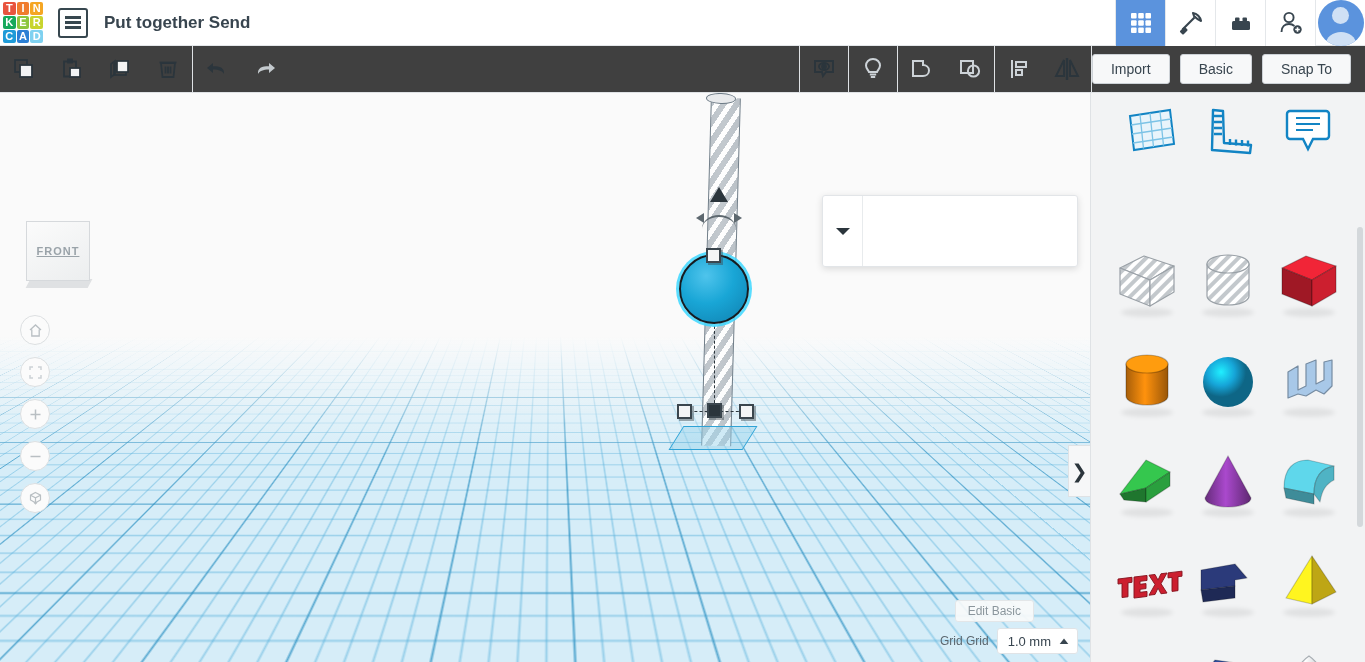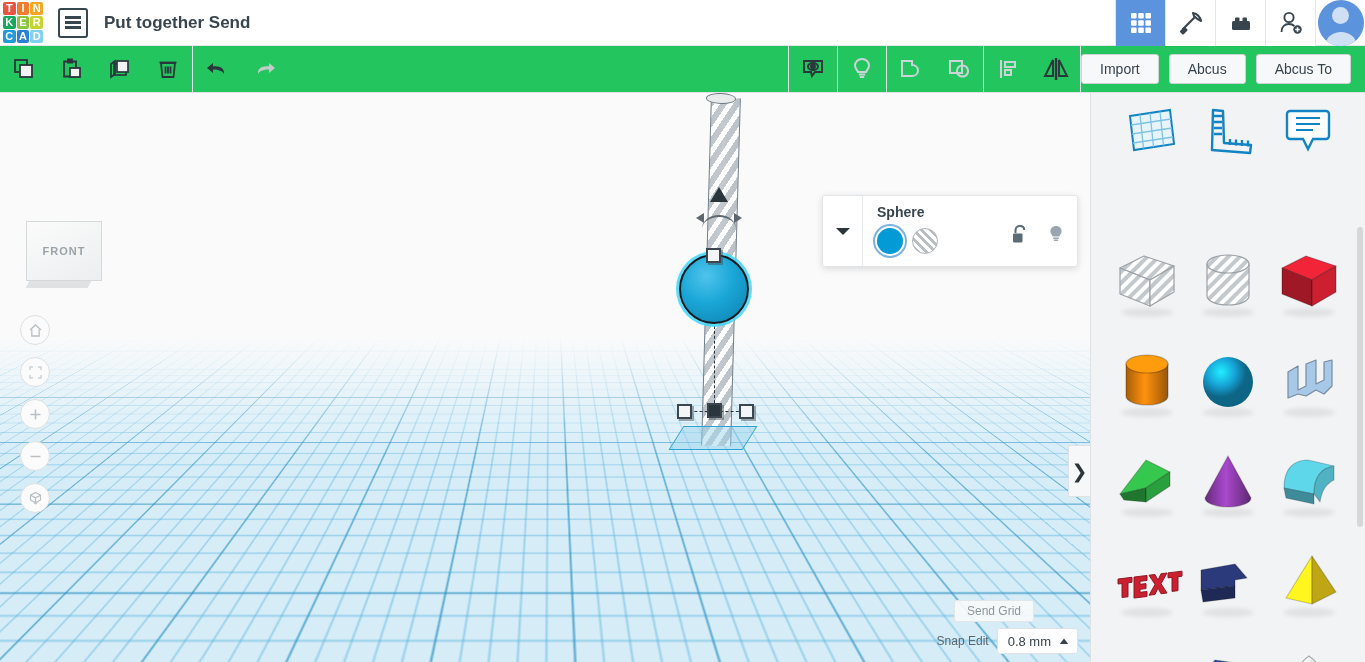--- a/index.html
+++ b/index.html
@@ -61,21 +61,21 @@
   }
   .avatar::after {
     content: ""; position: absolute; left: 50%; bottom: -10px;
     width: 30px; height: 24px; margin-left: -15px;
     background: #cfe0f5; border-radius: 50% 50% 0 0;
   }
 
   
   .toolbar {
     position: absolute; top: 46px; left: 0; width: 1365px; height: 47px;
-    background: #22c55e; border-bottom: 1px solid #dfe2e5;
+    background: #404040; border-bottom: 1px solid #dfe2e5;
     display: flex; align-items: center;
   }
   .tb-group { display: flex; align-items: center; height: 47px; }
   .tb-btn {
     width: 48px; height: 47px; display: flex; align-items: center;
     justify-content: center; cursor: pointer; background: transparent;
   }
   .tb-sep { width: 1px; height: 47px; background: #dfe2e5; }
   .tb-spacer { flex: 1; }
   .tb-right { display: flex; align-items: center; gap: 10px; padding-right: 14px; }
@@ -105,25 +105,25 @@
   .ground-fade {
     position: absolute; left: 0; top: 243px; width: 1090px; height: 120px;
     background: linear-gradient(to bottom, #fafafa 0%, rgba(250,250,250,.55) 42%, rgba(250,250,250,0) 100%);
     pointer-events: none;
   }
 
   .view-cube {
     position: absolute; left: 26px; top: 128px; width: 64px; height: 68px; cursor: pointer;
   }
   .view-cube .face {
-    position: absolute; left: 0; top: 0; width: 76px; height: 60px;
+    position: absolute; left: 0; top: 0; width: 64px; height: 60px;
     background: linear-gradient(150deg, #fbfbfb, #eceeef);
     border: 1px solid #d6d9dc;
     display: flex; align-items: center; justify-content: center;
-    font-size: 11px; font-weight: bold; letter-spacing: 1px; color: #9aa3a9;
+    font-size: 11px; font-weight: bold; letter-spacing: 1px; color: #9aa3a9; text-decoration: underline;
   }
   .view-cube .shadow {
     position: absolute; left: 2px; top: 58px; width: 62px; height: 9px;
     background: #d9dcde; transform: skewX(-28deg); opacity: .85;
   }
 
   .nav-btns { position: absolute; left: 20px; top: 222px; }
   .nav-btn {
     width: 30px; height: 30px; border: 1px solid #dcdfe1; border-radius: 50%;
     margin-bottom: 12px; background: #fbfbfb; cursor: pointer;
@@ -450,22 +450,22 @@
           <path d="M14 6 L6 22 h8 Z"></path>
             <path d="M20 6 L28 22 h-8 Z"></path>
         </g>
         <path d="M17 4 v22" stroke="#2b353c" stroke-width="2.4"></path>
       </svg>
     </div>
     <div class="tb-sep"></div>
 
     <div class="tb-right">
       <div class="tb-text-btn">Import</div>
-      <div class="tb-text-btn">Abcus</div>
-      <div class="tb-text-btn">Abcus To</div>
+      <div class="tb-text-btn">Basic</div>
+      <div class="tb-text-btn">Snap To</div>
     </div>
   </div>
 
   <div class="viewport">
     <div class="ground"></div>
     <div class="ground-fade"></div>
 
     <div class="model">
       <div class="rod"></div>
       <div class="rod-top"></div>
@@ -519,50 +519,29 @@
         </svg>
       </div>
     </div>
 
     <div class="inspector">
       <div class="insp-collapse">
         <svg width="18" height="12" viewBox="0 0 18 12">
           <path d="M2 3 L9 10 L16 3 Z" fill="#2b353c"></path>
         </svg>
       </div>
-      <div class="insp-body">
-        <div class="insp-title">Sphere</div>
-        <div class="swatches">
-          <div class="sw solid"></div>
-          <div class="sw hole"></div>
-        </div>
-        <div class="insp-icons">
-          <div>
-            <svg width="18" height="22" viewBox="0 0 18 22">
-              <path d="M4.5 9 V6.2 C4.5 3.6 6.6 2 9 2 c2.4 0 4.2 1.6 4.2 4" fill="none" stroke="#5b6b77" stroke-width="2"></path>
-              <rect x="2" y="9.5" width="9.5" height="9" rx="1" fill="#5b6b77"></rect>
-            </svg>
-          </div>
-          <div>
-            <svg width="18" height="22" viewBox="0 0 18 22">
-              <path d="M9 2 C5.7 2 3.4 4.3 3.4 7.2 C3.4 9.4 5 10.6 5.8 12.4 h6.4 C13 10.6 14.6 9.4 14.6 7.2 C14.6 4.3 12.3 2 9 2 Z" fill="#9aa7b1"></path>
-              <path d="M6.2 14.2 h5.6 M6.9 16.2 h4.2" stroke="#9aa7b1" stroke-width="1.5"></path>
-            </svg>
-          </div>
-        </div>
-      </div>
     </div>
 
     <div class="collapse-tab">❯</div>
 
-    <div class="edit-grid-btn">Send Grid</div>
+    <div class="edit-grid-btn">Edit Basic</div>
     <div class="snap-row">
-      <div class="snap-label">Snap Edit</div>
+      <div class="snap-label">Grid Grid</div>
       <div class="snap-select">
-        <span>0.8 mm</span>
+        <span>1.0 mm</span>
         <svg width="10" height="7" viewBox="0 0 10 7">
           <path d="M5 0.5 L9.3 6 H0.7 Z" fill="#38454f"></path>
         </svg>
       </div>
     </div>
   </div>
 
   <div class="rpanel">
     <div class="rp-icons">
       <div class="rp-icon">

